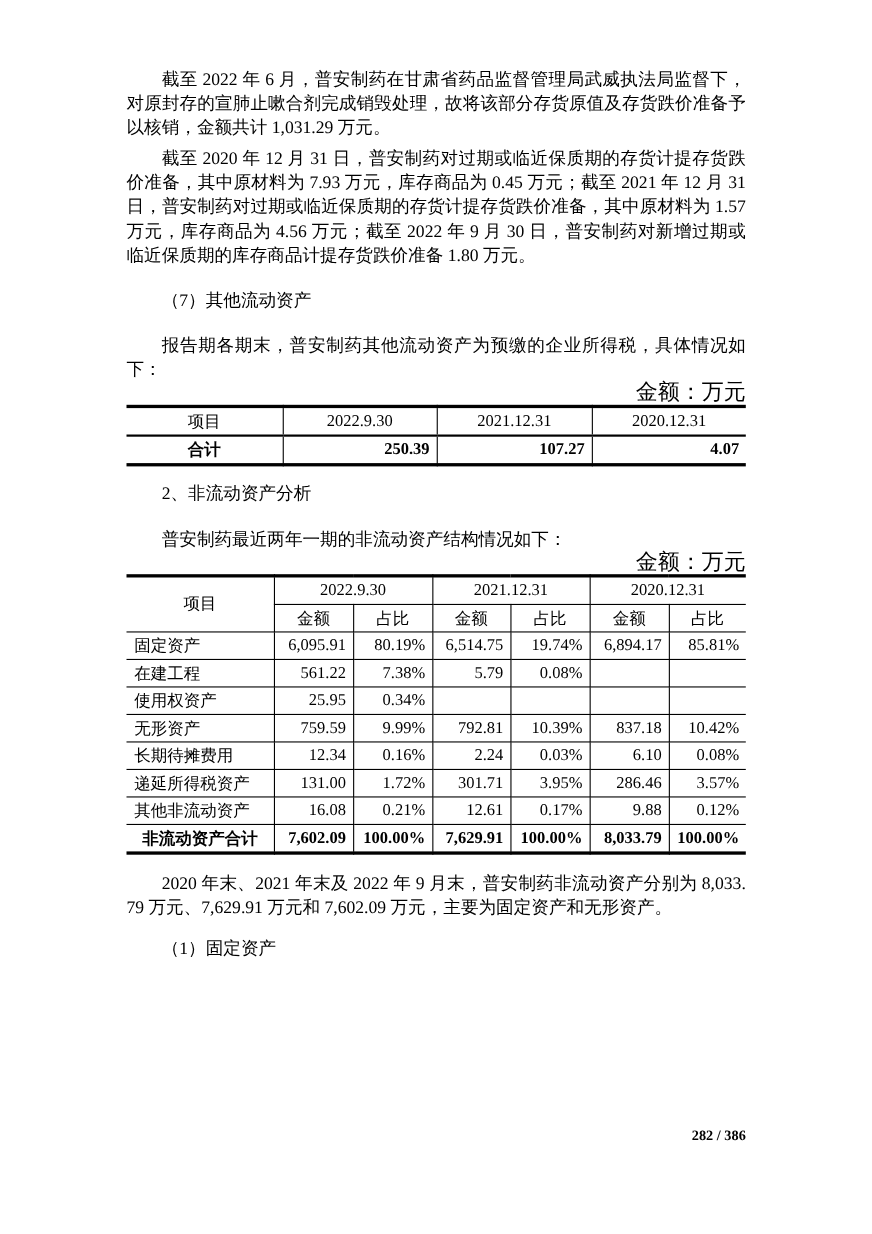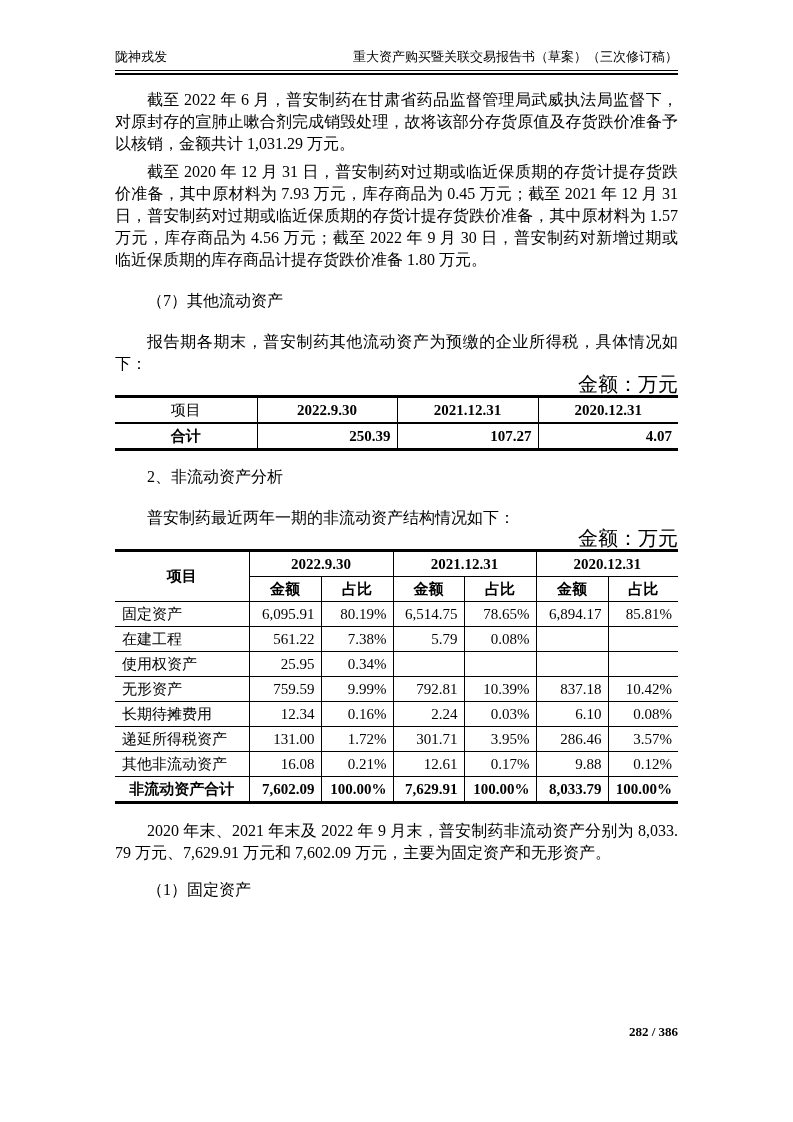--- a/index.html
+++ b/index.html
@@ -33,45 +33,38 @@
   .mt2{margin-top:14px}.mt16{margin-top:16px}
   .unit{font-size:20px;line-height:18px;text-align:right;margin:0;}
   
   table{width:100%;border-collapse:collapse;table-layout:fixed;font-size:15px;}
   .t1{border-top:3px solid #000;border-bottom:3px solid #000;margin-top:2px;}
   .t2{border-top:3px solid #000;border-bottom:3px solid #000;margin-top:2px;}
   td,th{border:1px solid #000;height:24px;padding:0 6px;overflow:hidden;white-space:nowrap;}
   tr > *:first-child{border-left:none;}
   tr > *:last-child{border-right:none;}
   .t1 thead th{border-bottom:2px solid #000;}
-  th{font-weight:bold;text-align:center;}
+  th{font-weight:normal;text-align:center;}
   .th-plain{font-weight:normal;}
   .num{text-align:right;}
   .cell-center{text-align:center;}
   .cell-left{text-align:left;padding-left:7px;}
   .total-row td{font-weight:bold;border-top:1.5px solid #000;}
   .t2 .subhead th{border-bottom:1.5px solid #000;}
   
   .pagenum{
     position:absolute;top:1024px;right:115px;
     font-size:13px;font-weight:bold;
   }
 </style>
 </head>
 <body>
 
 <div class="page">
 
-  <div>
-    <div class="hdr">
-      <span>陇神戎发</span>
-      <span>重大资产购买暨关联交易报告书（草案）（三次修订稿）</span>
-    </div>
-    <div class="hdr-rule"></div>
-  </div>
 
   <p class="para mt14">截至 2022 年 6 月，普安制药在甘肃省药品监督管理局武威执法局监督下，对原封存的宣肺止嗽合剂完成销毁处理，故将该部分存货原值及存货跌价准备予以核销，金额共计 1,031.29 万元。</p>
 
   <p class="para mt6">截至 2020 年 12 月 31 日，普安制药对过期或临近保质期的存货计提存货跌价准备，其中原材料为 7.93 万元，库存商品为 0.45 万元；截至 2021 年 12 月 31 日，普安制药对过期或临近保质期的存货计提存货跌价准备，其中原材料为 1.57 万元，库存商品为 4.56 万元；截至 2022 年 9 月 30 日，普安制药对新增过期或临近保质期的库存商品计提存货跌价准备 1.80 万元。</p>
 
   <h4 class="heading mt14">（7）其他流动资产</h4>
 
   <p class="para mt2">报告期各期末，普安制药其他流动资产为预缴的企业所得税，具体情况如下：</p>
 
   <p class="unit">金额：万元</p>
@@ -132,21 +125,21 @@
         <th>金额</th>
         <th>占比</th>
       </tr>
     </thead>
     <tbody>
       <tr>
         <td class="cell-left">固定资产</td>
         <td class="num">6,095.91</td>
         <td class="num">80.19%</td>
         <td class="num">6,514.75</td>
-        <td class="num">78.65%</td>
+        <td class="num">19.74%</td>
         <td class="num">6,894.17</td>
         <td class="num">85.81%</td>
       </tr>
       <tr>
         <td class="cell-left">在建工程</td>
         <td class="num">561.22</td>
         <td class="num">7.38%</td>
         <td class="num">5.79</td>
         <td class="num">0.08%</td>
         <td class="num"></td>

